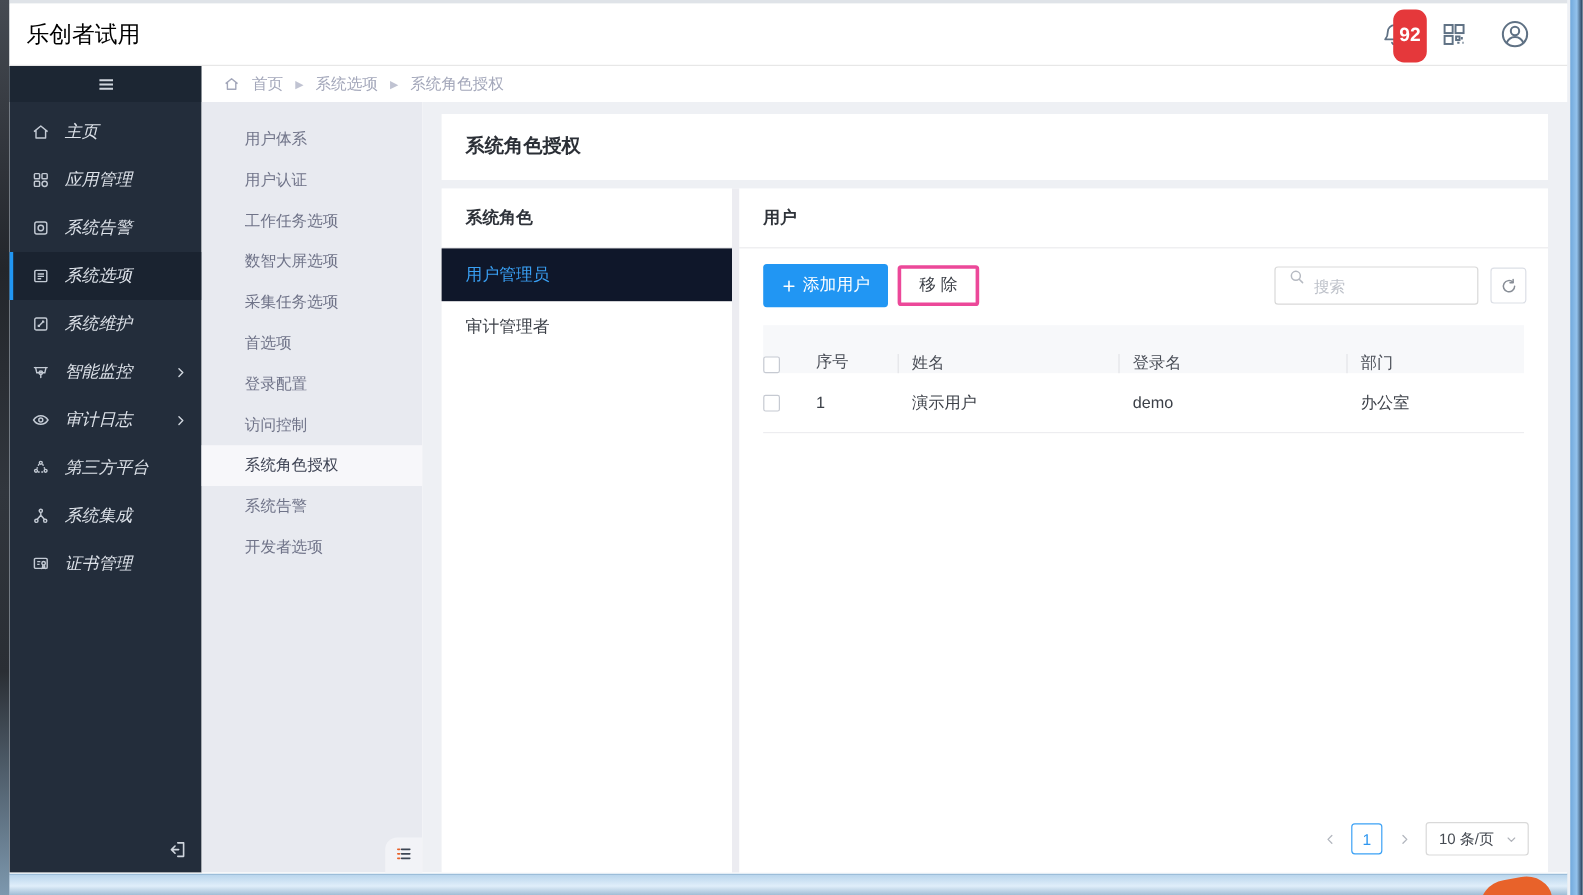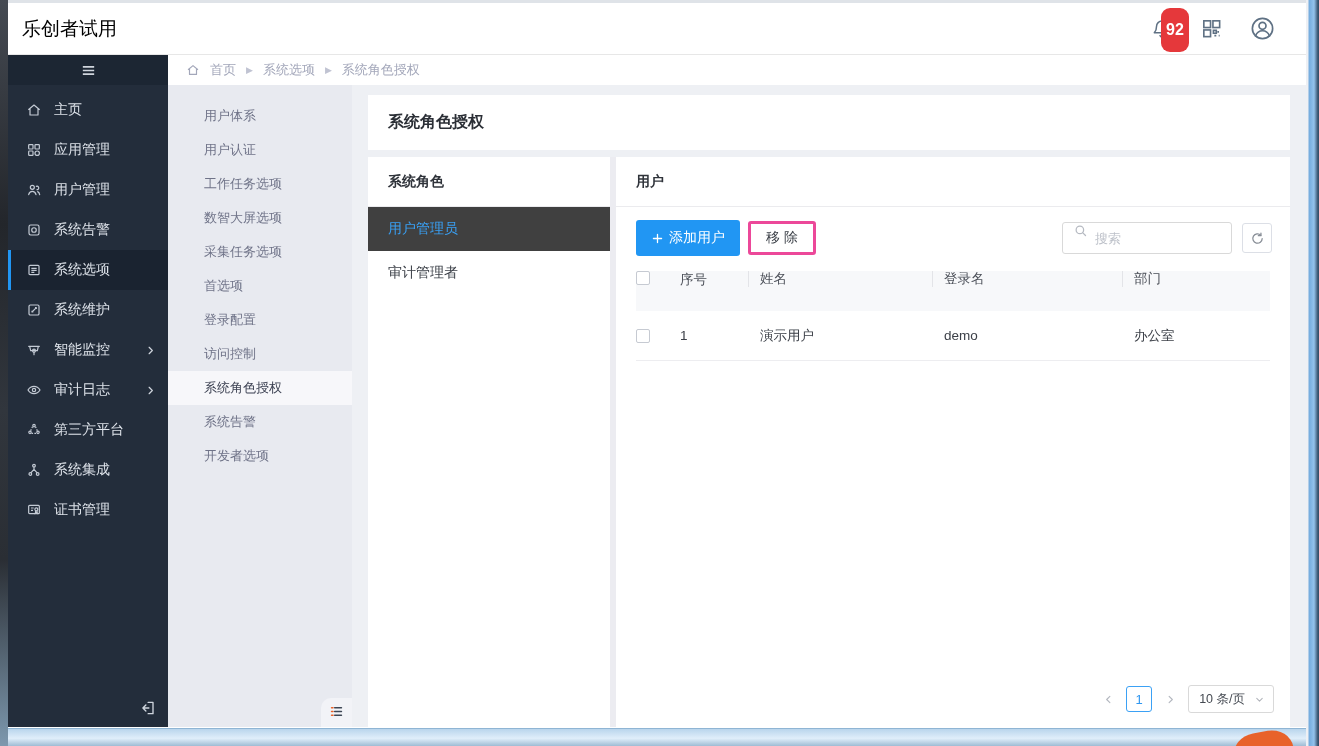--- a/index.html
+++ b/index.html
@@ -29,21 +29,21 @@
   .bell-wrap { position:relative; }
   .badge { position:absolute; top:-9px; left:11px; background:#e5383b; color:#fff; font-size:16px;
     font-weight:bold; border-radius:9px; padding:15px 5px; line-height:14px; }
   .body-row { display:flex; height:672px; }
   
   .sidebar { width:160px; background:#232d3b; color:#dde2e9; display:flex; flex-direction:column; flex-shrink:0; }
   .sidebar-toggle { height:30px; background:#1c2633; display:flex; align-items:center; justify-content:center;
     color:#cfd5dd; cursor:pointer; flex-shrink:0; }
   .nav { padding-top:5px; }
   .nav-item { height:40px; display:flex; align-items:center; gap:12px; padding:0 12px 0 15px;
-    font-size:14px; border-left:3px solid transparent; cursor:pointer; }
+    font-size:14px; border-left:3px solid transparent; cursor:pointer;font-style:italic; }
   .nav-item .ni { color:#c3cad4; display:flex; }
   .nav-item.selected { background:#1a2330; border-left-color:#2196f3; }
   .nav-item .chev { margin-left:auto; color:#cfd5dd; display:flex; }
   .sidebar-bottom { margin-top:auto; display:flex; justify-content:flex-end; padding:0 12px 10px; color:#cfd5dd; }
   
   .right-col { flex:1; display:flex; flex-direction:column; min-width:0; }
   .breadcrumb { height:30px; background:#fff; display:flex; align-items:center; gap:10px;
     padding-left:18px; color:#a3a7ba; font-size:13px; flex-shrink:0; }
   .crumb-sep { font-size:9px; color:#c0c3d2; }
   .crumb { cursor:pointer; }
@@ -57,38 +57,38 @@
   
   .main { flex:1; background:#eef0f4; padding:10px 16px 0; display:flex; flex-direction:column; min-width:0; }
   .title-card { background:#fff; height:55px; display:flex; align-items:center; padding-left:20px; flex-shrink:0; }
   .page-title { font-size:16px; font-weight:bold; color:#2b2f36; }
   .panels-card { background:#fff; margin-top:7px; flex:1; display:flex; min-height:0; }
   .roles-panel { width:242px; flex-shrink:0; display:flex; flex-direction:column; }
   .panel-header { height:50px; display:flex; align-items:center; padding-left:20px; font-size:14px;
     font-weight:bold; color:#2f333a; border-bottom:1px solid #ebebee; flex-shrink:0; }
   .role-item { height:44px; display:flex; align-items:center; padding-left:20px; font-size:14px;
     color:#3c4048; cursor:pointer; }
-  .role-item.selected { background:#404040; color:#39a0f4; }
+  .role-item.selected { background:#0f172a; color:#39a0f4; }
   .panel-divider { width:6px; background:#ececf1; flex-shrink:0; }
   .users-panel { flex:1; display:flex; flex-direction:column; min-width:0; }
   .toolbar { display:flex; align-items:center; gap:8px; padding:13px 18px 13px 20px; flex-shrink:0; }
   .btn-add { background:#2196f3; color:#fff; border:none; height:34px; padding:18px 15px; border-radius:3px;
     font-size:14px; display:flex; align-items:center; gap:5px; cursor:pointer; font-family:inherit; }
   .btn-remove { background:#fff; color:#3c4048; border:3px solid #ec4899; height:34px; padding:0 15px;
     border-radius:3px; font-size:14px; cursor:pointer; font-family:inherit; }
   .toolbar-spacer { flex:1; }
   .search-box { width:170px; height:32px; border:1px solid #d9d9d9; border-radius:3px; background:#fff;
     display:flex; gap:7px; padding:0 10px; color:#b6bac2; flex-shrink:0; }
   .search-box input { border:none; outline:none; flex:1; min-width:0; font-size:13px; color:#333;
     font-family:inherit; background:transparent; }
   .search-box input::placeholder { color:#bdc1c9; }
   .btn-refresh { width:30px; height:30px; border:1px solid #dcdfe6; border-radius:3px; background:#fff;
     display:flex; align-items:center; justify-content:center; color:#878d96; cursor:pointer; margin-left:2px; flex-shrink:0; }
   .table { margin:2px 20px 0; font-size:13.5px; flex-shrink:0; }
-  .t-head { display:flex; align-items:flex-start; background:#f7f8fa; height:40px; color:#4a4e57; }
+  .t-head { display:flex; align-items:flex-end; background:#f7f8fa; height:40px; color:#4a4e57; }
   .t-row { display:flex; align-items:center; height:50px; border-bottom:1px solid #ededf0; color:#3c4048; }
   .col-check { width:44px; display:flex; align-items:center; }
   .col-no { width:68px; }
   .col-name { width:184px; }
   .col-login { width:190px; }
   .col-dept { flex:1; }
   .t-head .col-name, .t-head .col-login, .t-head .col-dept {
     border-left:1px solid #e3e4e8; padding-left:11px; height:16px; line-height:16px; }
   .t-row .col-name, .t-row .col-login, .t-row .col-dept { padding-left:12px; }
   .cb { width:14px; height:14px; border:1px solid #c6cad2; border-radius:2px; background:#fff; cursor:pointer; }
@@ -170,29 +170,20 @@
         <div class="nav-item">
           <span class="ni">
               <svg width="16" height="16" viewBox="0 0 24 24" fill="none" stroke="currentColor" stroke-width="1.8">
                 <rect x="4" y="4" width="6.5" height="6.5" rx="1"></rect>
                 <rect x="13.5" y="4" width="6.5" height="6.5" rx="1"></rect>
                 <rect x="4" y="13.5" width="6.5" height="6.5" rx="1"></rect>
                 <circle cx="16.8" cy="16.8" r="3.3"></circle>
               </svg>
             </span>
           <span>应用管理</span>
-        </div>
-        <div class="nav-item">
-          <span class="ni">
-              <svg width="16" height="16" viewBox="0 0 24 24" fill="none" stroke="currentColor" stroke-width="1.8" stroke-linecap="round">
-                <circle cx="9.5" cy="8" r="3"></circle>
-                <path d="M4 19c.8-3.2 3-4.8 5.5-4.8S14.2 15.8 15 19M15.5 6.5a2.6 2.6 0 1 1 1 5M17.5 14.5c1.6.7 2.6 2 3 4.5"></path>
-              </svg>
-            </span>
-          <span>用户管理</span>
         </div>
         <div class="nav-item">
           <span class="ni">
               <svg width="16" height="16" viewBox="0 0 24 24" fill="none" stroke="currentColor" stroke-width="1.8">
                 <rect x="4.5" y="4.5" width="15" height="15" rx="2.5"></rect>
                 <circle cx="12" cy="12" r="3.4"></circle>
               </svg>
             </span>
           <span>系统告警</span>
         </div>

